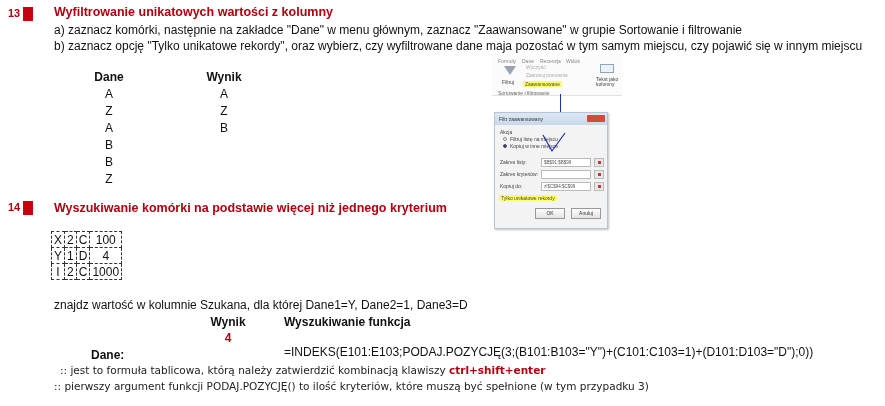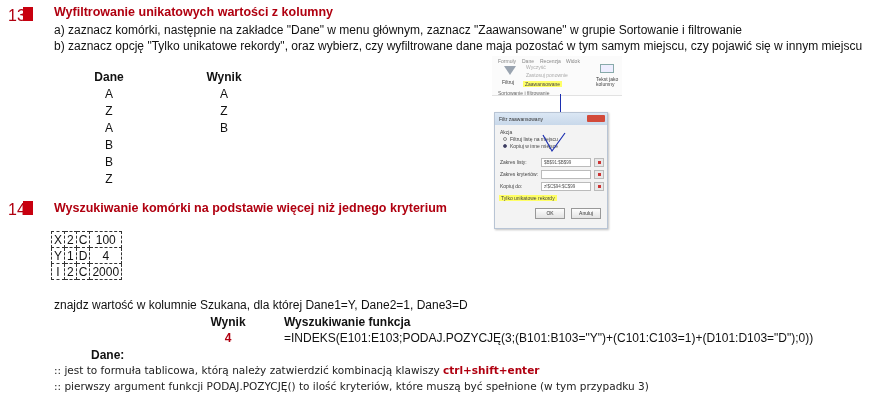--- a/index.html
+++ b/index.html
@@ -1,19 +1,19 @@
 <!DOCTYPE html>
 <html><head>
 <meta charset="utf-8">
 <style>
   * { box-sizing: border-box; margin: 0; padding: 0; }
   html, body { width: 885px; height: 406px; background: #ffffff; overflow: hidden; }
   body { position: relative; font-family: "Liberation Sans", sans-serif; color: #111; font-size: 12px; }
   .abs { position: absolute; }
-  .sec-num { font-weight: normal; font-size: 16px; color: #b00010; }
+  .sec-num { font-weight: bold; font-size: 11px; color: #b00010; }
   .sec-mark { width: 10px; height: 14px; background: #c8000f; }
   .sec-title { font-weight: bold; font-size: 12.5px; color: #b00010; white-space: nowrap; }
   .line { font-size: 12px; white-space: nowrap; color: #111; }
   .hdr { font-weight: bold; font-size: 12px; text-align: center; }
   .col { position: absolute; width: 60px; }
   .col div { height: 17px; line-height: 17px; text-align: center; }
 
   
   table.grid { position: absolute; left: 51px; top: 231px; border-collapse: collapse; }
   table.grid td { border: 1px dashed #333; height: 16px; line-height: 14px; font-size: 12px; text-align: center; padding: 0 2px; }
@@ -120,30 +120,30 @@
   <tr>
     <td>Y</td>
     <td>1</td>
     <td>D</td>
     <td>4</td>
   </tr>
   <tr>
     <td>I</td>
     <td>2</td>
     <td>C</td>
-    <td>2000</td>
+    <td>1000</td>
   </tr>
 </tbody>
   </table>
 
 <div class="abs line" style="left:54px; top:298px;">znajdz wartość w kolumnie Szukana, dla której Dane1=Y, Dane2=1, Dane3=D</div>
 
 <div class="abs hdr" style="left:198px; top:315px; width:60px;">Wynik</div>
 <div class="abs" style="left:198px; top:331px; width:60px; text-align:center; font-weight:bold; color:#b00010; font-size:12px;">4</div>
 
 <div class="abs" style="left:284px; top:315px; font-weight:bold; font-size:12px; white-space:nowrap;">Wyszukiwanie funkcja</div>
-<div class="abs line" style="left:284px; top:331px;">=INDEKS(E101:E103;PODAJ.POZYCJĘ(3;(B101:B103="Y")+(C101:C103=1)+(D101:D103="D");0))</div>
+<div class="abs line" style="left:284px; top:345px;">=INDEKS(E101:E103;PODAJ.POZYCJĘ(3;(B101:B103="Y")+(C101:C103=1)+(D101:D103="D");0))</div>
 
 <div class="abs" style="left:91px; top:348px; font-weight:bold; font-size:12px;">Dane:</div>
-<div class="abs note" style="left:54px; top:364px;">
+<div class="abs note" style="left:60px; top:364px;">
   <span>:: jest to formuła tablicowa, którą należy zatwierdzić kombinacją klawiszy </span><span class="kbd">ctrl+shift+enter</span>
 </div>
 <div class="abs note" style="left:54px; top:380px;">:: pierwszy argument funkcji PODAJ.POZYCJĘ() to ilość kryteriów, które muszą być spełnione (w tym przypadku 3)</div>
 
 </body></html>

